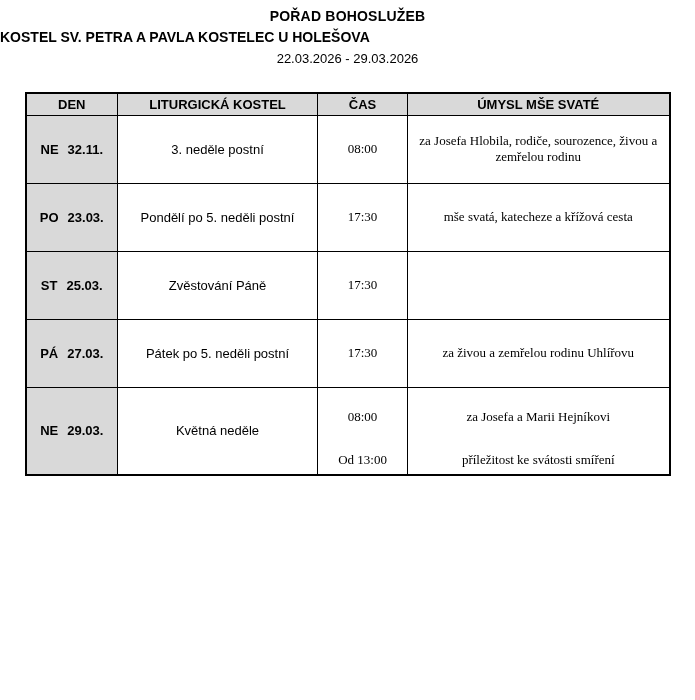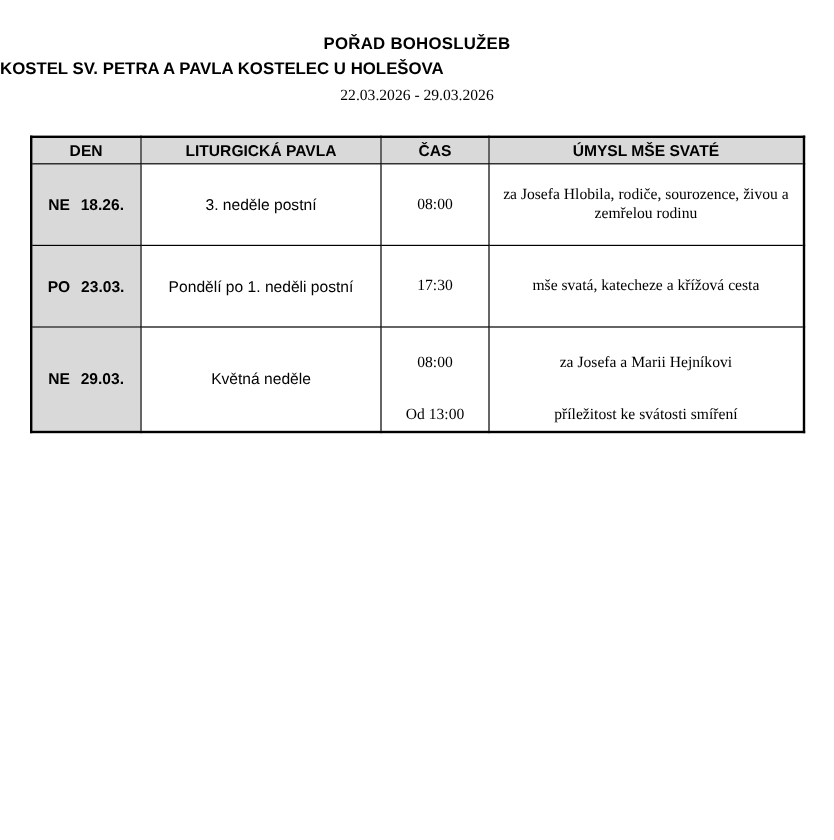--- a/index.html
+++ b/index.html
@@ -12,39 +12,38 @@
     margin: 0;
     padding: 0;
     background: #ffffff;
     color: #000000;
     font-family: "Liberation Sans", sans-serif;
   }
   .page {
     width: 695px;
     height: 564px;
     margin: 0 auto;
-    padding-top: 28px;
+    padding-top: 8px;
   }
   .title {
     text-align: center;
     font-weight: bold;
     font-size: 14px;
     letter-spacing: 0.2px;
   }
   .subtitle {
     text-align: left;
     font-weight: bold;
     font-size: 14px;
     margin-top: 5px;
   }
   .daterange {
     text-align: center;
     font-size: 13px;
     margin-top: 6px;
-    font-family: Liberation Serif, serif;
   }
   table.schedule {
     border-collapse: collapse;
     table-layout: fixed;
     margin: 26px auto 0 auto;
     border: 2px solid var(--border);
   }
   table.schedule th,
   table.schedule td {
     border: 1px solid var(--border);
@@ -97,44 +96,64 @@
   <table class="schedule">
     <colgroup>
       <col style="width:92px">
       <col style="width:200px">
       <col style="width:90px">
       <col style="width:262px">
     </colgroup>
     <thead>
       <tr>
         <th>DEN</th>
-        <th>LITURGICKÁ PAVLA</th>
+        <th>LITURGICKÁ KOSTEL</th>
         <th>ČAS</th>
         <th>ÚMYSL MŠE SVATÉ</th>
       </tr>
     </thead>
     <tbody>
         <tr>
-          <td class="day"><span class="day-abbr">NE</span><span class="day-date">18.26.</span></td>
+          <td class="day"><span class="day-abbr">NE</span><span class="day-date">32.11.</span></td>
           <td>3. neděle postní</td>
           <td class="stack">
             <div class="entry">08:00</div>
           </td>
           <td class="stack">
             <div class="entry">za Josefa Hlobila, rodiče, sourozence, živou a zemřelou rodinu</div>
           </td>
         </tr>
         <tr>
           <td class="day"><span class="day-abbr">PO</span><span class="day-date">23.03.</span></td>
-          <td>Pondělí po 1. neděli postní</td>
+          <td>Pondělí po 5. neděli postní</td>
           <td class="stack">
             <div class="entry">17:30</div>
           </td>
           <td class="stack">
             <div class="entry">mše svatá, katecheze a křížová cesta</div>
+          </td>
+        </tr>
+        <tr>
+          <td class="day"><span class="day-abbr">ST</span><span class="day-date">25.03.</span></td>
+          <td>Zvěstování Páně</td>
+          <td class="stack">
+            <div class="entry">17:30</div>
+          </td>
+          <td class="stack">
+            <div class="entry"></div>
+          </td>
+        </tr>
+        <tr>
+          <td class="day"><span class="day-abbr">PÁ</span><span class="day-date">27.03.</span></td>
+          <td>Pátek po 5. neděli postní</td>
+          <td class="stack">
+            <div class="entry">17:30</div>
+          </td>
+          <td class="stack">
+            <div class="entry">za živou a zemřelou rodinu Uhlířovu</div>
           </td>
         </tr>
         <tr class="tall">
           <td class="day"><span class="day-abbr">NE</span><span class="day-date">29.03.</span></td>
           <td>Květná neděle</td>
           <td class="stack">
             <div class="entry">08:00</div>
             <div class="entry">Od 13:00</div>
           </td>
           <td class="stack">

